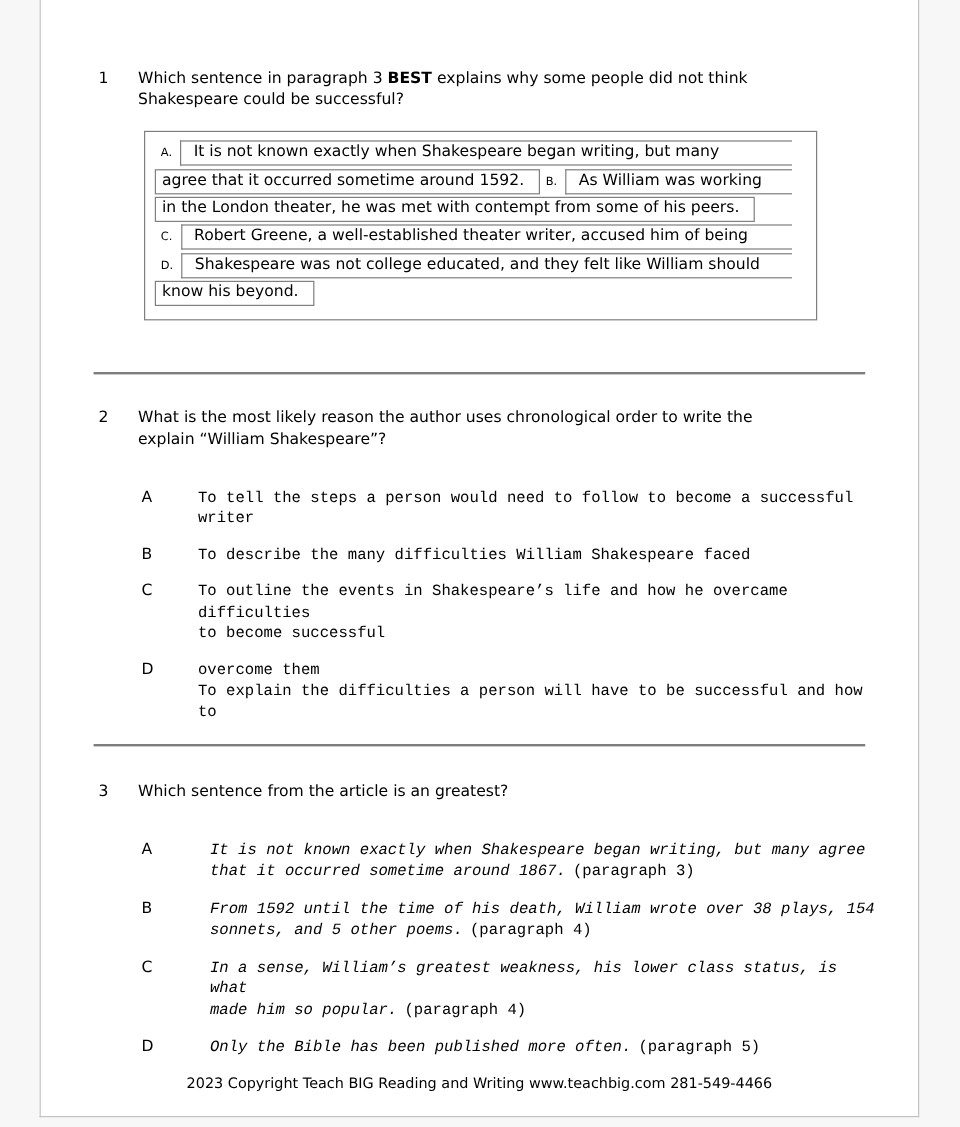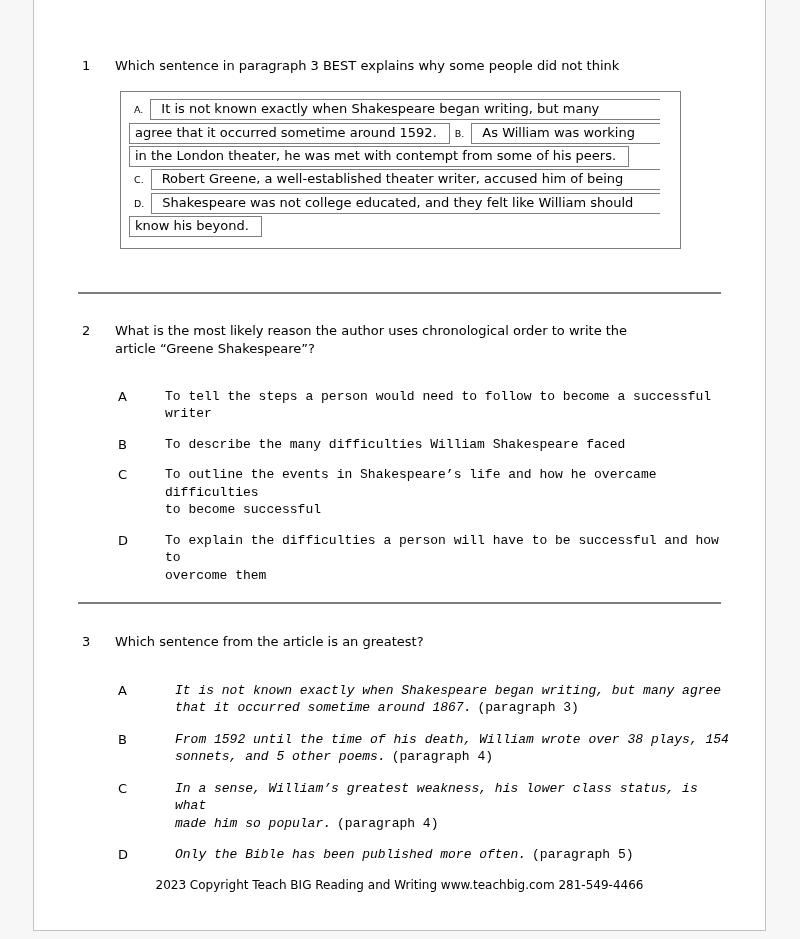--- a/index.html
+++ b/index.html
@@ -22,21 +22,21 @@
     border: 1px solid #c2c2c2;
     border-top: none;
     box-sizing: border-box;
     padding-top: 57px;
     overflow: hidden;
   }
   
   .q-row { display: flex; padding-left: 48px; }
   .q-num { flex: 0 0 33px; font-size: 13px; line-height: 18px; }
   .q-text { font-size: 13px; line-height: 18px; width: 566px; }
-  .q-text b { font-weight: normal; }
+  .q-text b { font-weight: bold; }
   
   .answer-box {
     margin: 16px 0 0 86px; 
     width: 561px;
     border: 1px solid #7f7f7f;
     box-sizing: border-box;
     padding: 6px 0 10px 0;
   }
   .box-row {
     display: flex;
@@ -102,20 +102,21 @@
 </head>
 <body>
 
 <div class="page">
 
   <section>
     <div class="q-row">
       <div class="q-num">1</div>
       <div class="q-text">
         <div><span>Which sentence in paragraph 3 </span><b>BEST</b><span> explains why some people did not think</span></div>
+        <div>Shakespeare could be successful?</div>
       </div>
     </div>
 
     <div class="answer-box">
       <div class="box-row">
         <span class="seg-label">A.</span>
         <span class="seg open">It is not known exactly when Shakespeare began writing, but many</span>
       </div>
       <div class="box-row">
         <span class="seg">agree that it occurred sometime around 1592.</span>
@@ -139,21 +140,21 @@
     </div>
   </section>
 
   <hr class="divider d1">
 
   <section>
     <div class="q-row q2-head">
       <div class="q-num">2</div>
       <div class="q-text">
         <div>What is the most likely reason the author uses chronological order to write the</div>
-        <div>article “Greene Shakespeare”?</div>
+        <div>explain “William Shakespeare”?</div>
       </div>
     </div>
     <div class="options">
       <div class="opt">
         <div class="opt-letter">A</div>
         <div class="opt-text">
           <div>To tell the steps a person would need to follow to become a successful</div>
           <div>writer</div>
         </div>
       </div>
@@ -166,22 +167,22 @@
       <div class="opt">
         <div class="opt-letter">C</div>
         <div class="opt-text">
           <div>To outline the events in Shakespeare’s life and how he overcame difficulties</div>
           <div>to become successful</div>
         </div>
       </div>
       <div class="opt">
         <div class="opt-letter">D</div>
         <div class="opt-text">
+          <div>overcome them</div>
           <div>To explain the difficulties a person will have to be successful and how to</div>
-          <div>overcome them</div>
         </div>
       </div>
     </div>
   </section>
 
   <hr class="divider d2">
 
   <section>
     <div class="q-row q3-head">
       <div class="q-num">3</div>

